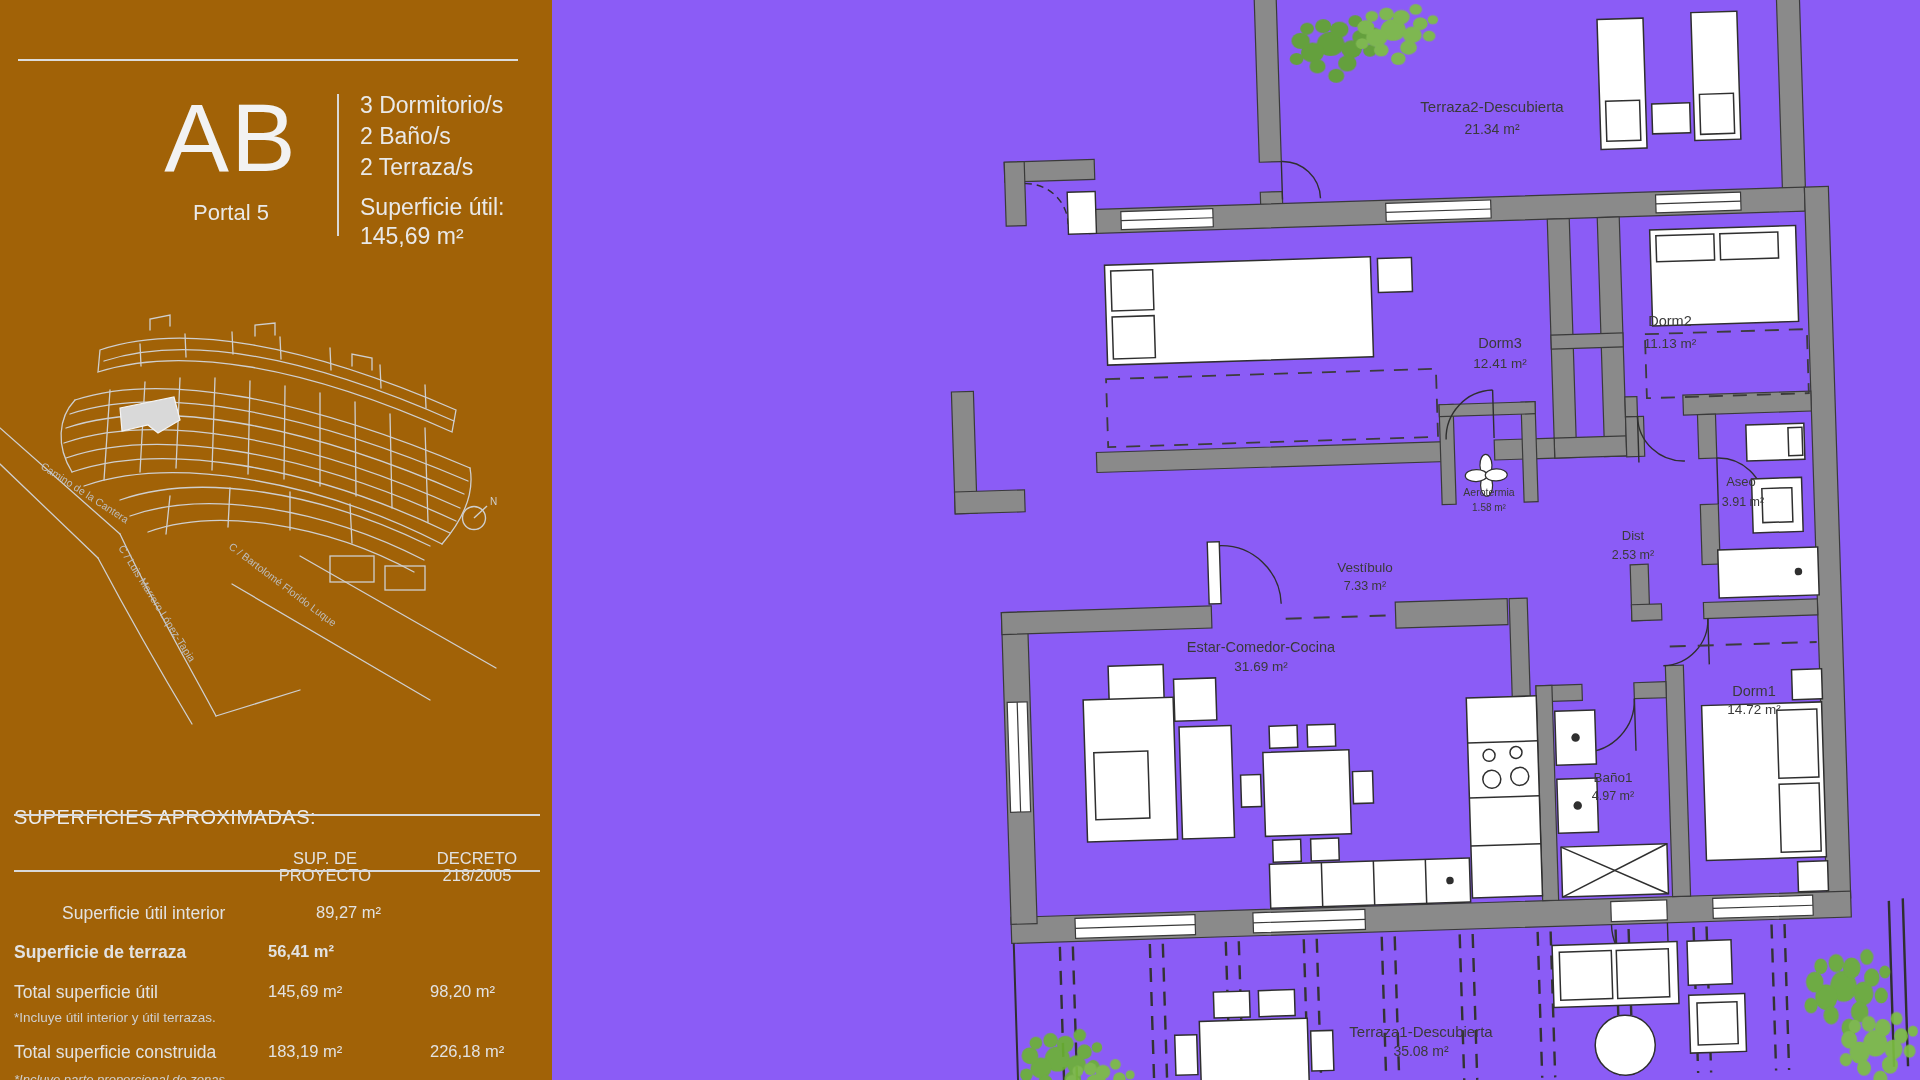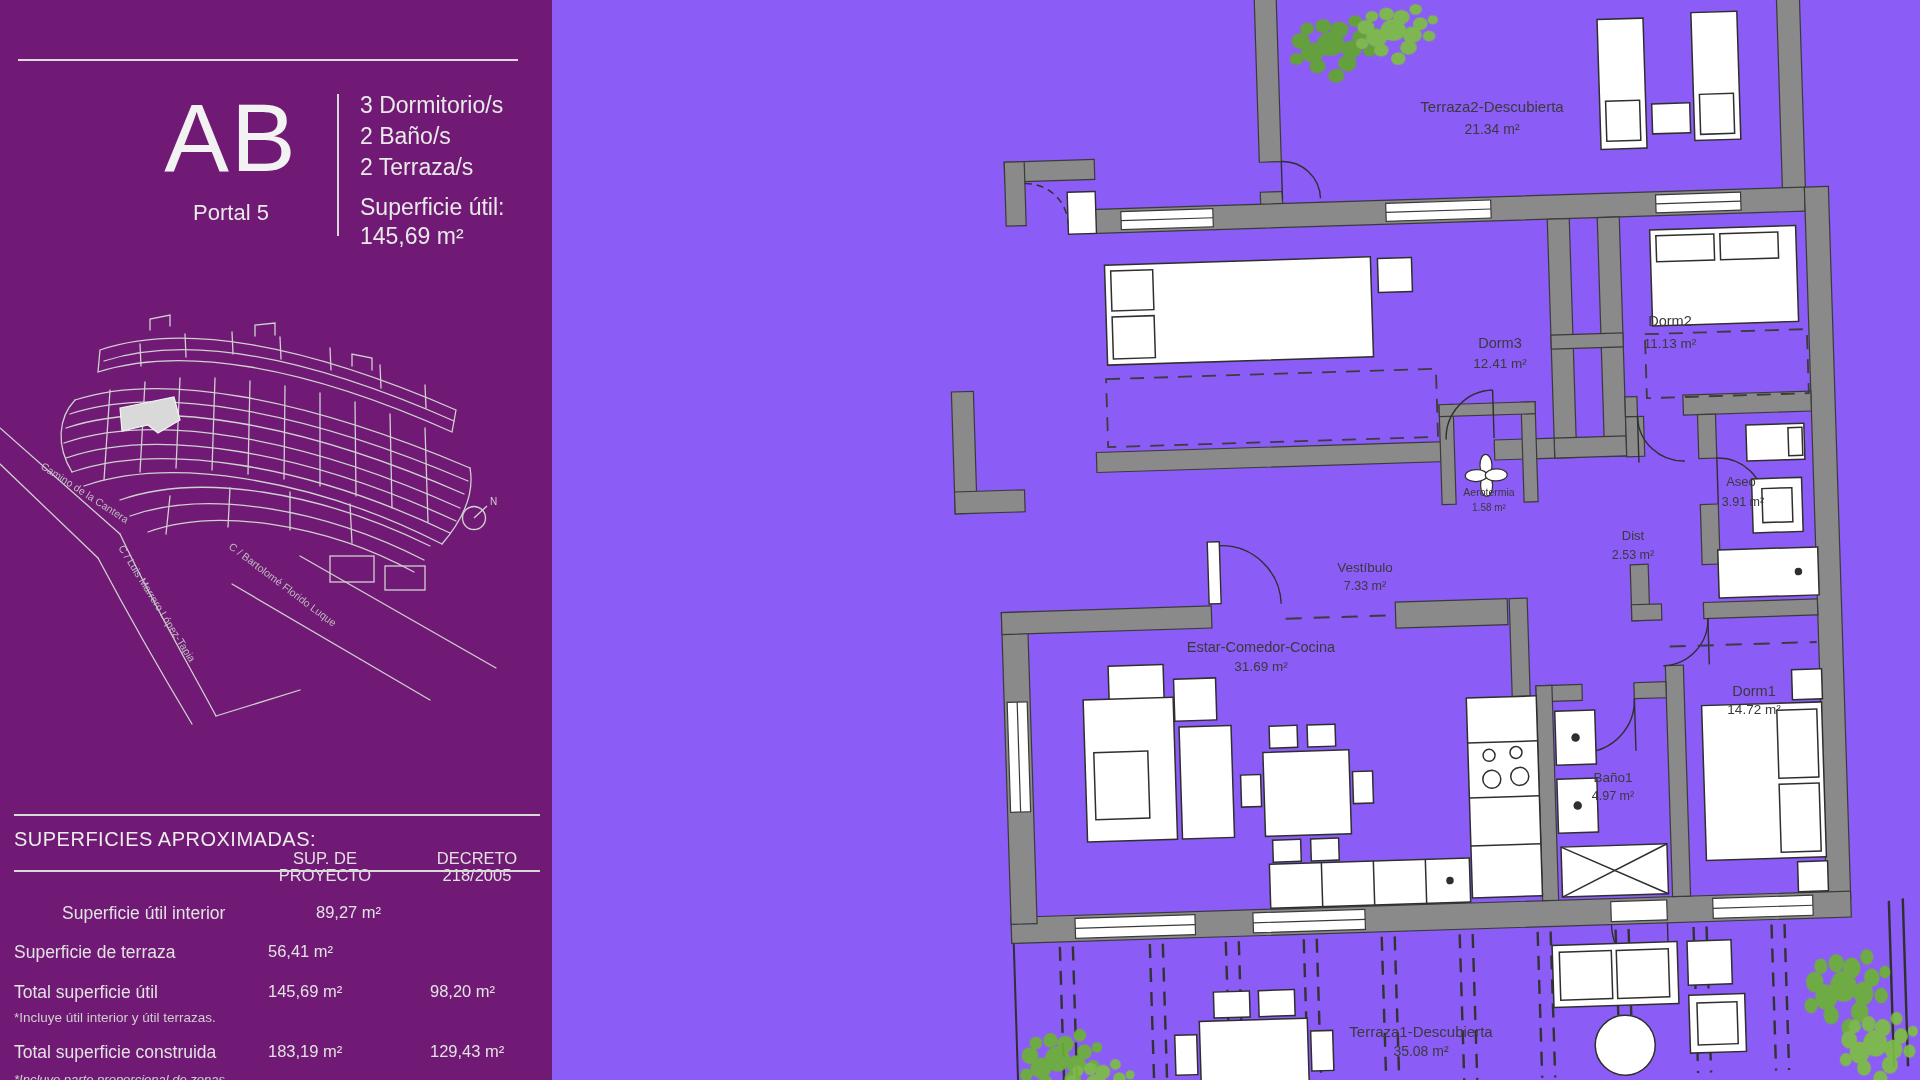--- a/index.html
+++ b/index.html
@@ -1,37 +1,37 @@
 <!DOCTYPE html>
 <html><head>
 <meta charset="utf-8">
 <style>
   html,body{margin:0;padding:0;background:#ffffff;}
   .page{position:relative;width:1920px;height:1080px;overflow:hidden;background:#ffffff;
         font-family:"Liberation Sans", sans-serif;}
   
-  .sidebar{position:absolute;left:0;top:0;width:552px;height:1080px;background:#701a75;color:#e6e6e6;}
+  .sidebar{position:absolute;left:0;top:0;width:552px;height:1080px;background:#a16207;color:#e6e6e6;}
   .sidebar .topline{position:absolute;left:18px;top:59px;width:500px;height:2px;background:#dcdcdc;}
   .unit-block{position:absolute;left:88px;top:88px;width:286px;text-align:center;}
   .unit-code{font-size:97px;line-height:100px;letter-spacing:2px;color:#f2f2f2;}
   .unit-portal{font-size:22px;margin-top:12px;color:#e9e9e9;}
   .vdivider{position:absolute;left:337px;top:94px;width:2px;height:142px;background:#d8d8d8;}
   .specs{position:absolute;left:360px;top:90px;font-size:23px;line-height:31px;color:#e9e9e9;}
   .sup-label{position:absolute;left:360px;top:193px;font-size:23px;line-height:29px;color:#e9e9e9;}
   
-  .tbl-title{position:absolute;left:14px;top:828px;font-size:20px;letter-spacing:.5px;color:#ececec;}
+  .tbl-title{position:absolute;left:14px;top:806px;font-size:20px;letter-spacing:.5px;color:#ececec;}
   .hline{position:absolute;left:14px;height:2px;background:#d9d9d9;}
   .l1{top:814px;width:526px;} .l2{top:870px;width:526px;}
   .trow{position:absolute;left:14px;width:528px;display:grid;grid-template-columns:1fr 150px 130px;}
   .trow .c1{font-size:17.5px;color:#e2e2e2;}
   .trow .c2{font-size:16.5px;color:#e2e2e2;padding-left:6px;}
   .trow .c3{font-size:16.5px;color:#e2e2e2;padding-left:18px;}
   .thead{top:850px;gap:12px;} .thead div{font-size:13.5px;line-height:17px;color:#d8d8d8;white-space:pre-line;}
   .thead .c2{text-align:center;padding-left:0;} .thead .c3{text-align:center;padding-left:0;}
-  .r1{top:903px;margin-left:48px;} .r2{top:942px;} .r3{top:982px;} .r4{top:1042px;} .r5{top:1072px;}
+  .r1{top:903px;margin-left:48px;} .r2{top:942px;font-weight:bold;} .r3{top:982px;} .r4{top:1042px;} .r5{top:1072px;}
   .tnote{position:absolute;left:14px;top:1010px;font-size:13.5px;color:#cfcfcf;}
   .siteplan{position:absolute;left:0;top:290px;}
   
   .plan{position:absolute;left:552px;top:0;width:1368px;height:1080px;background:#8b5cf6;}
   svg text{font-family:"Liberation Sans", sans-serif;}
 </style>
 </head>
 <body>
 
 <div class="page">
@@ -145,21 +145,21 @@
     </div>
     <div class="trow r3">
       <div class="c1">Total superficie útil</div>
       <div class="c2">145,69 m²</div>
       <div class="c3">98,20 m²</div>
     </div>
     <div class="tnote">*Incluye útil interior y útil terrazas.</div>
     <div class="trow r4">
       <div class="c1">Total superficie construida</div>
       <div class="c2">183,19 m²</div>
-      <div class="c3">129,43 m²</div>
+      <div class="c3">226,18 m²</div>
     </div>
     <div class="trow r5">
       <div class="c1" style="font-size:13px;font-style:italic;color:#cfcfcf">*Incluye parte proporcional de zonas comunes.</div>
     </div>
   </div>
 
   <div class="plan">
   <svg width="1368" height="1080" viewBox="552 0 1368 1080">
     <defs>
       <g id="bush">

